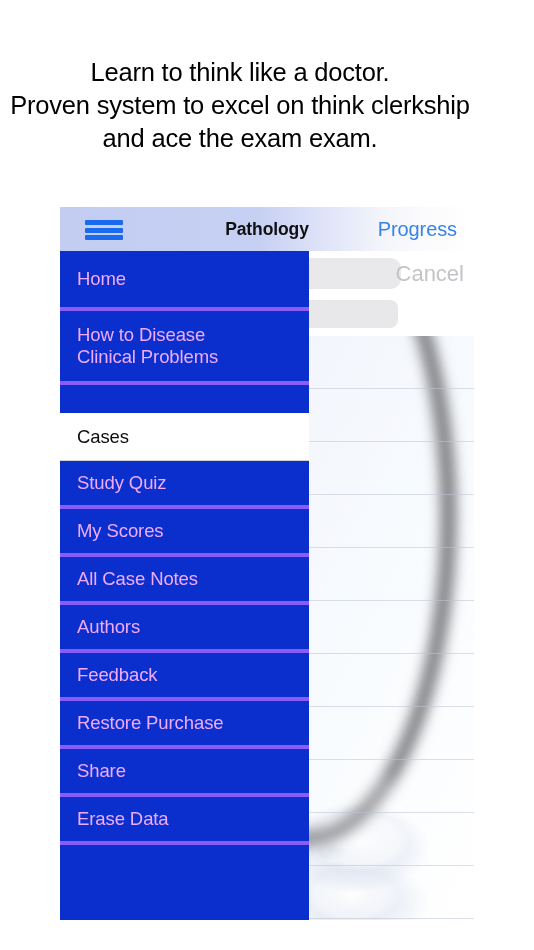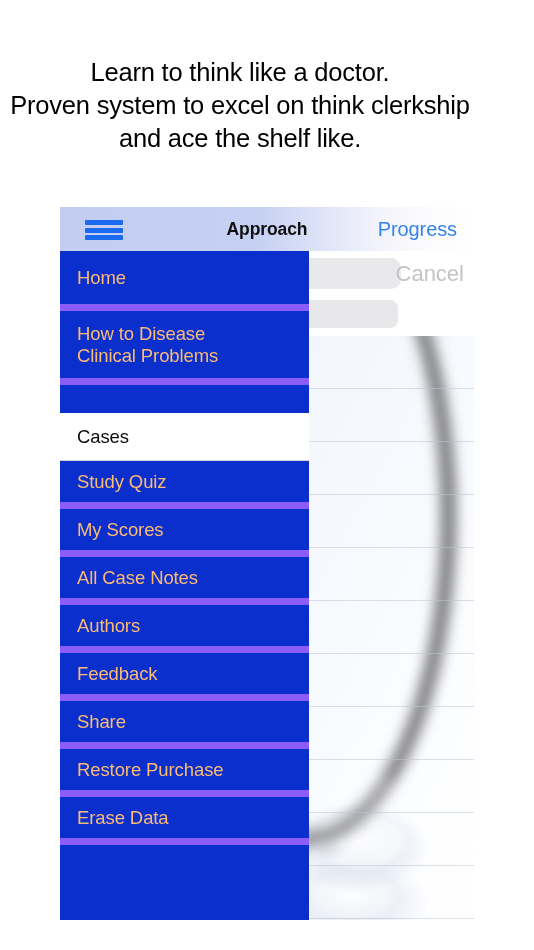--- a/index.html
+++ b/index.html
@@ -227,24 +227,24 @@
     background: #0b2fcd;
     overflow: hidden;
   }
   .drawer-item {
     position: relative;
     box-sizing: border-box;
     width: 249px;
     padding: 0 17px;
     display: flex;
     align-items: center;
-    color: #fdba74;
+    color: #f0abfc;
     font-size: 18.5px;
     letter-spacing: -0.1px;
-    border-bottom: 7px solid #8b5cf6;
+    border-bottom: 4px solid #8b5cf6;
     cursor: pointer;
   }
   .drawer-item.active {
     background: #ffffff;
     color: #0d0d0d;
     border-bottom: 1px solid #d4d4d8;
   }
   .drawer-item .label { display: block; }
   .drawer-item .label .l2 { display: block; }
   .drawer-spacer {
@@ -258,21 +258,21 @@
     display: flex;
     flex-direction: column;
   }
 </style>
 </head>
 <body>
 
 <div class="headline">
   <span class="headline-line">Learn to think like a doctor.</span>
   <span class="headline-line">Proven system to excel on think clerkship</span>
-  <span class="headline-line">and ace the shelf like.</span>
+  <span class="headline-line">and ace the exam exam.</span>
 </div>
 
 <div class="device">
 
   <div class="app-screen">
 
     <div class="content-area">
       <div class="photo">
         <div class="tube"></div>
         <div class="tube2"></div>
@@ -302,21 +302,21 @@
         <span class="segment-label">by Disease</span>
       </div>
     </div>
 
     <div class="navbar">
       <div class="nav-hamburger">
         <i></i>
         <i></i>
         <i></i>
       </div>
-      <div class="nav-title">Approach</div>
+      <div class="nav-title">Pathology</div>
       <div class="nav-progress">Progress</div>
     </div>
 
   </div>
 
   <div class="drawer">
     <div class="drawer-inner" id="drawer-inner">
         <div class="drawer-item" style="height: 60px; min-height: 60px;">
           <span class="label">
             <span class="l2">Home</span>
@@ -353,26 +353,26 @@
             <span class="l2">Authors</span>
           </span>
         </div>
         <div class="drawer-item" style="height: 48px; min-height: 48px;">
           <span class="label">
             <span class="l2">Feedback</span>
           </span>
         </div>
         <div class="drawer-item" style="height: 48px; min-height: 48px;">
           <span class="label">
+            <span class="l2">Restore Purchase</span>
+          </span>
+        </div>
+        <div class="drawer-item" style="height: 48px; min-height: 48px;">
+          <span class="label">
             <span class="l2">Share</span>
-          </span>
-        </div>
-        <div class="drawer-item" style="height: 48px; min-height: 48px;">
-          <span class="label">
-            <span class="l2">Restore Purchase</span>
           </span>
         </div>
         <div class="drawer-item" style="height: 48px; min-height: 48px;">
           <span class="label">
             <span class="l2">Erase Data</span>
           </span>
         </div>
         <div class="drawer-spacer"></div>
       </div>
   </div>

